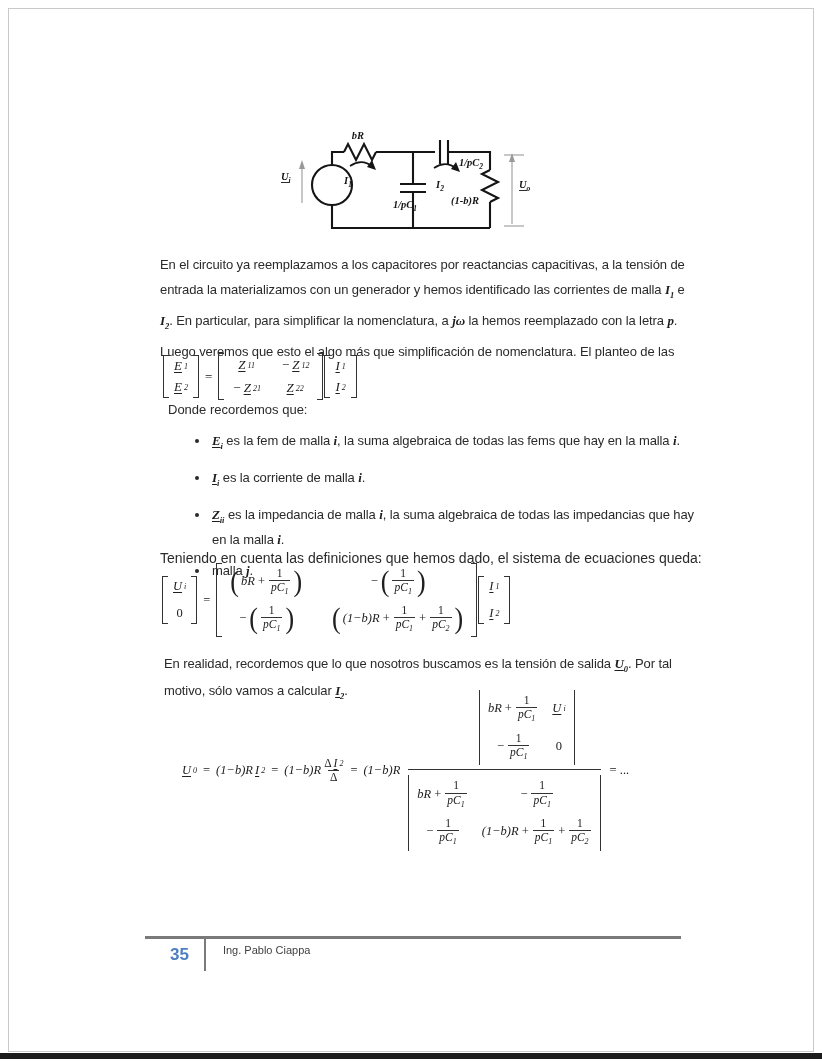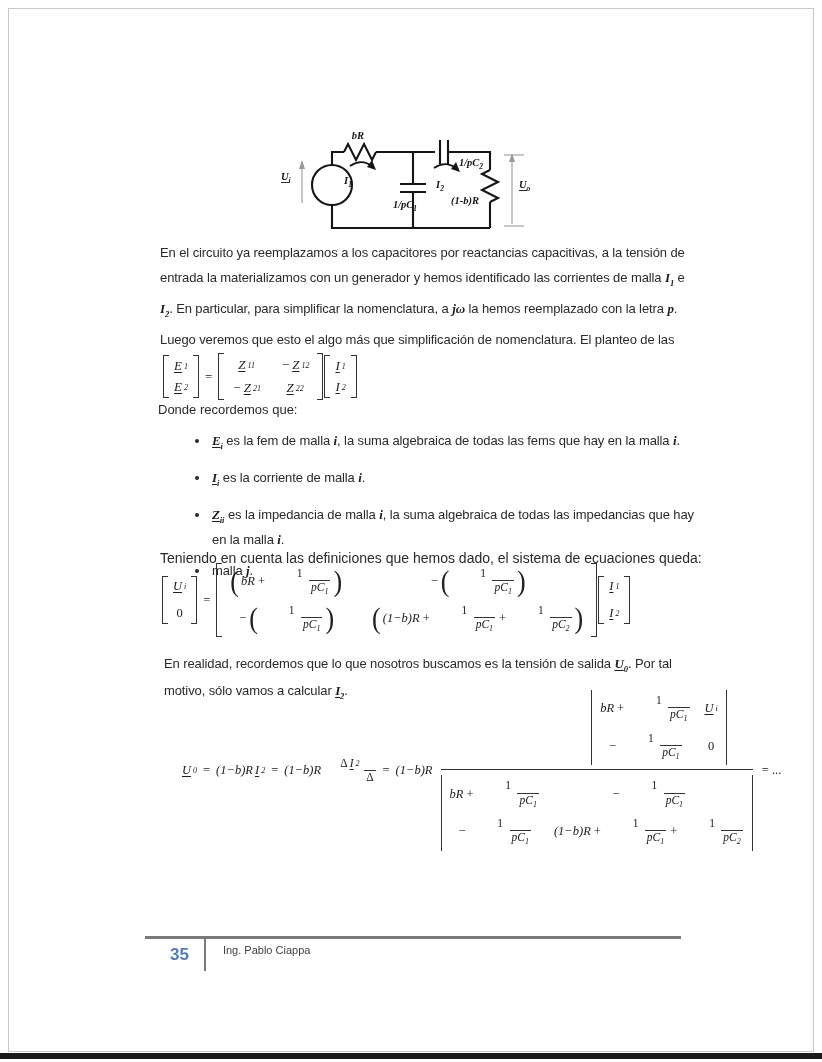--- a/index.html
+++ b/index.html
@@ -3,22 +3,22 @@
 <meta charset="utf-8">
 <style>
   html,body{margin:0;padding:0;}
   body{width:822px;height:1062px;background:#ffffff;position:relative;overflow:hidden;
        font-family:"Liberation Sans",sans-serif;color:#2a2a2a;}
   .frame{position:absolute;left:8px;top:8px;right:8px;bottom:10px;border:1px solid #c9c9c9;}
   .bottombar{position:absolute;left:0;right:0;bottom:3px;height:6px;background:#1b1b1b;}
 
   
   .tline{white-space:nowrap;letter-spacing:-0.1px;}
-  #para1{position:absolute;left:160px;top:240px;width:520px;font-size:13px;line-height:25.2px;}
-  #donde{position:absolute;left:158px;top:402px;font-size:13px;}
+  #para1{position:absolute;left:160px;top:252px;width:520px;font-size:13px;line-height:25.2px;}
+  #donde{position:absolute;left:168px;top:402px;font-size:13px;}
   #bullets{position:absolute;left:160px;top:419px;width:530px;font-size:13px;line-height:19.3px;}
   #bullets ul{margin:0;padding-left:38px;}
   #bullets li{margin:12px;padding-left:2px;}
   #teniendo{position:absolute;left:160px;top:550px;font-size:14px;}
   #para2{position:absolute;left:164px;top:653px;width:520px;font-size:13px;line-height:22.5px;}
 
   .bt{font-family:"Liberation Serif","DejaVu Serif",serif;font-style:italic;font-weight:bold;color:#1d1d1d;}
   .bt sub, sub.bt{font-size:8.5px;}
   .ul{text-decoration:underline;text-underline-offset:2px;}
 
@@ -29,21 +29,21 @@
   .op{font-family:"Liberation Serif",serif;color:#202020;padding:0 1px;font-style:normal;}
   .eqrow{display:flex;align-items:center;gap:5px;font-size:13px;}
   .vec{display:inline-flex;align-items:stretch;}
   .brl{width:5px;flex:none;border:1.4px solid #333;border-right:none;}
   .brr{width:5px;flex:none;border:1.4px solid #333;border-left:none;}
   .vcol{display:flex;flex-direction:column;justify-content:space-around;align-items:center;padding:3px 5px;gap:5px;}
   .mgrid{display:grid;grid-template-columns:auto auto;align-items:center;justify-items:center;
          padding:4px 8px;column-gap:20px;row-gap:7px;}
   .fcell{display:inline-flex;align-items:center;gap:2px;white-space:nowrap;}
   .frac{display:inline-flex;flex-direction:column;align-items:center;font-size:11.5px;line-height:1.15;margin:0 1px;}
-  .frac .fd{border-top:1px solid #333;padding:0 2px;margin-left:40px;}
+  .frac .fd{border-top:1px solid #333;padding:0 2px;}
   .bp{font-size:26px;font-weight:300;line-height:1;font-family:"Liberation Serif",serif;
       font-style:normal;transform:scaleY(1.15);color:#202020;}
   #eq1{position:absolute;left:163px;top:353px;}
   #eq2{position:absolute;left:162px;top:563px;font-size:12.5px;}
   #eq3{position:absolute;left:182px;top:690px;font-size:12.5px;}
   .det{display:grid;grid-template-columns:auto auto;column-gap:14px;row-gap:8px;padding:4px 8px;
        border-left:1.3px solid #333;border-right:1.3px solid #333;align-items:center;justify-items:center;}
   .bigfrac{display:inline-flex;flex-direction:column;align-items:flex-end;margin:0 3px;}
   .bigfrac .bfn{margin-right:26px;margin-bottom:4px;}
   .bigfrac .bfd{border-top:1.3px solid #333;padding-top:5px;}

